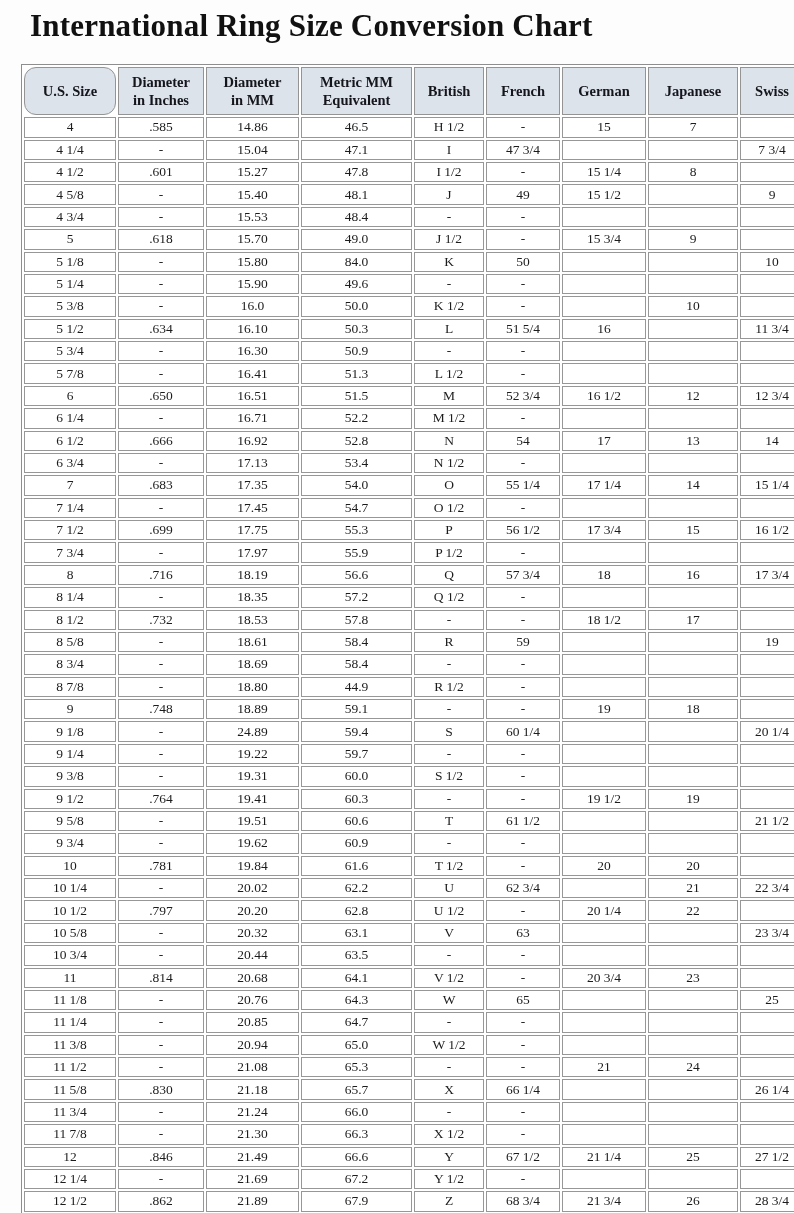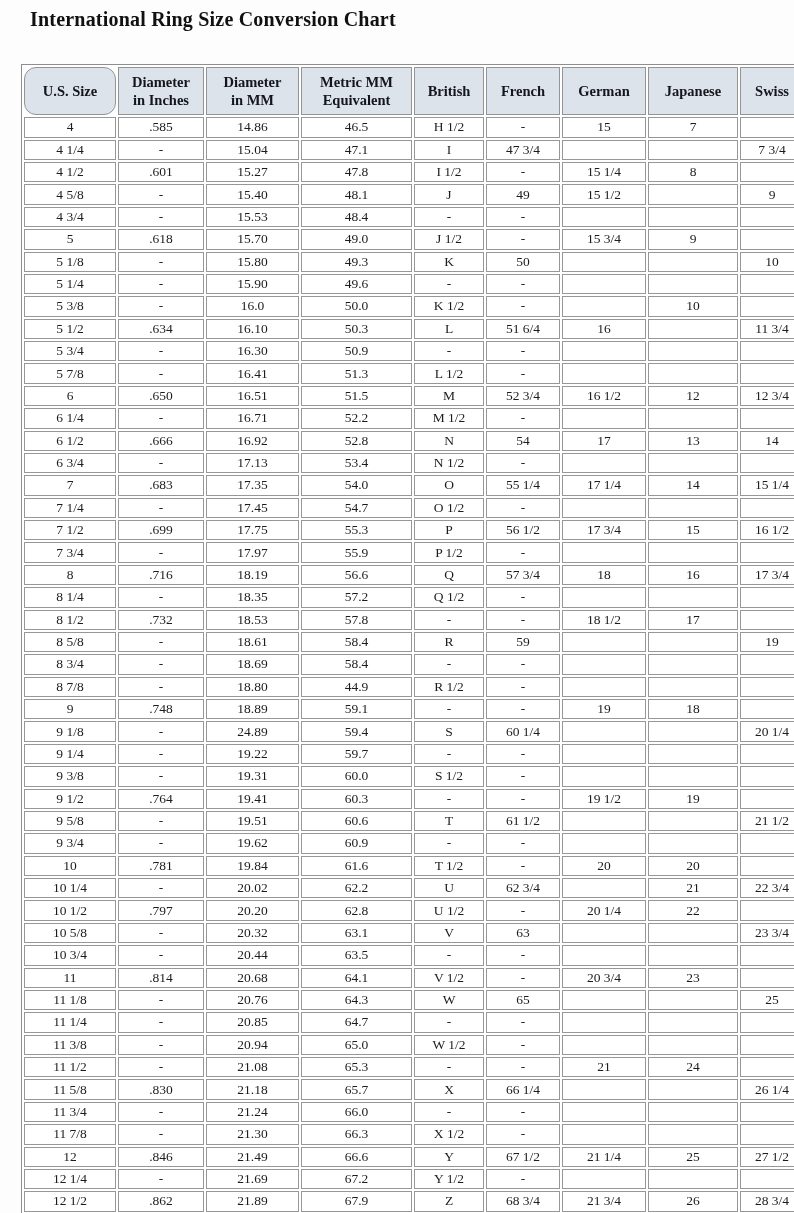--- a/index.html
+++ b/index.html
@@ -13,21 +13,21 @@
     width: 794px;
     height: 1213px;
     position: relative;
     background: #fdfdfd;
     overflow: hidden;
   }
   .title {
     position: absolute;
     left: 30px;
     top: 8px;
-    font-size: 20px;
+    font-size: 31px;
     font-weight: bold;
     letter-spacing: 0.2px;
     color: #111111;
     font-family: "Liberation Serif", serif;
   }
   table.ring-table {
     position: absolute;
     left: 21px;
     top: 64px;
     width: 752px;
@@ -159,21 +159,21 @@
           <td>J 1/2</td>
           <td>-</td>
           <td>15 3/4</td>
           <td>9</td>
           <td></td>
         </tr>
         <tr>
           <td>5 1/8</td>
           <td>-</td>
           <td>15.80</td>
-          <td>49.3</td>
+          <td>84.0</td>
           <td>K</td>
           <td>50</td>
           <td></td>
           <td></td>
           <td>10</td>
         </tr>
         <tr>
           <td>5 1/4</td>
           <td>-</td>
           <td>15.90</td>
@@ -194,21 +194,21 @@
           <td></td>
           <td>10</td>
           <td></td>
         </tr>
         <tr>
           <td>5 1/2</td>
           <td>.634</td>
           <td>16.10</td>
           <td>50.3</td>
           <td>L</td>
-          <td>51 6/4</td>
+          <td>51 5/4</td>
           <td>16</td>
           <td></td>
           <td>11 3/4</td>
         </tr>
         <tr>
           <td>5 3/4</td>
           <td>-</td>
           <td>16.30</td>
           <td>50.9</td>
           <td>-</td>

